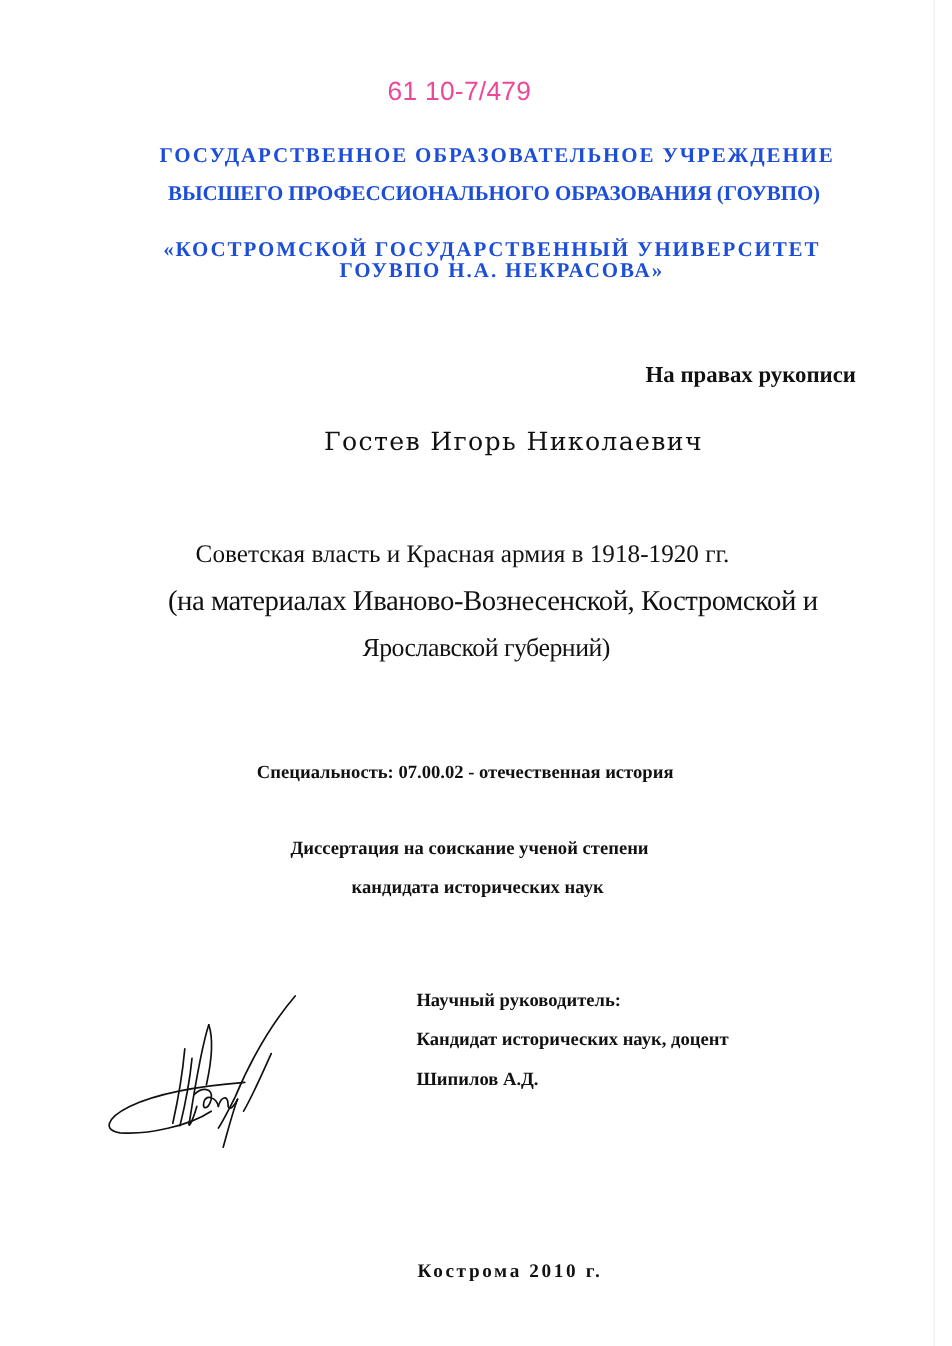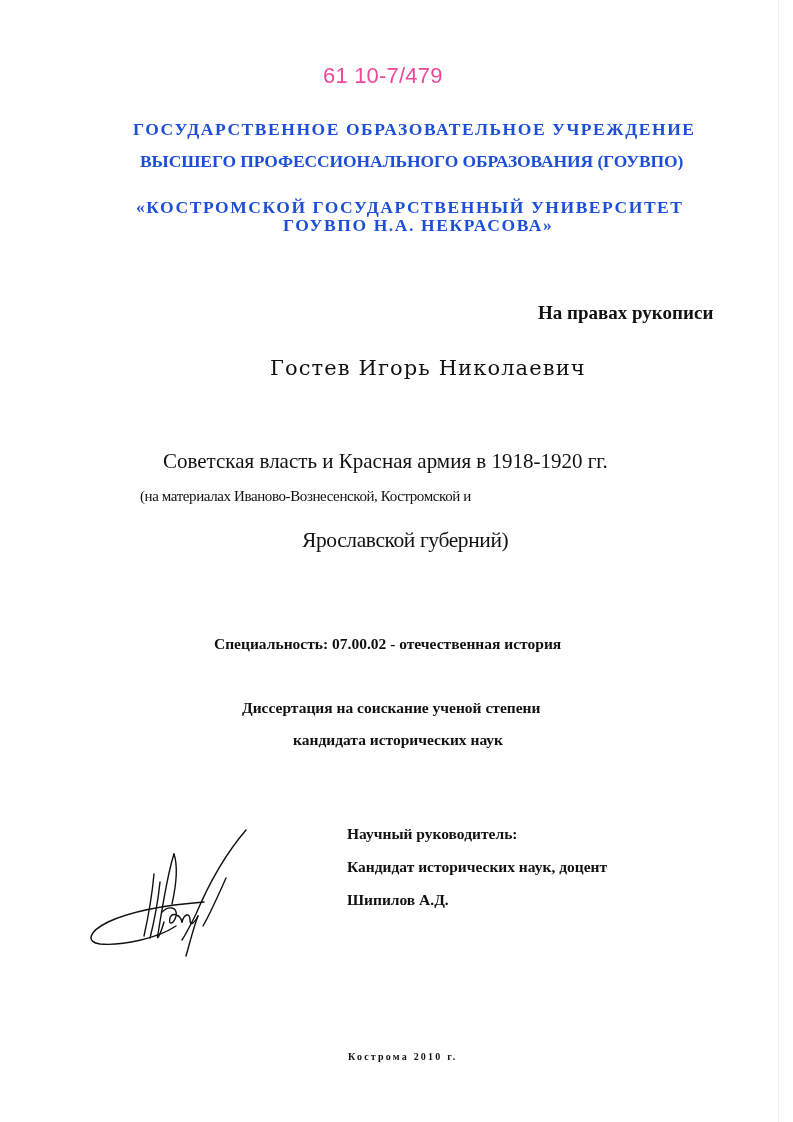--- a/index.html
+++ b/index.html
@@ -60,21 +60,21 @@
     }
     #title-main {
       left: 163px;
       top: 449px;
       font-weight: normal;
       font-size: 21px;
     }
     #title-sub-1 {
       left: 140px;
       top: 488px;
-      font-size: 15px;
+      font-size: 24px;
       letter-spacing: -0.4px;
     }
     #title-sub-2 {
       left: 302px;
       top: 528px;
       font-size: 21.5px;
       letter-spacing: -0.4px;
     }
     #specialty {
       left: 214px;
@@ -104,21 +104,21 @@
       margin-top: 34px;
     }
     #sup-1 { top: 791px; }
     #sup-2 { top: 824px; }
     #sup-3 { top: 857px; }
 
     #city-year {
       left: 348px;
       top: 1051px;
       font-weight: bold;
-      font-size: 10px;
+      font-size: 16px;
       letter-spacing: 2.2px;
     }
 
     #signature {
       position: absolute;
       left: 78px;
       top: 826px;
       width: 180px;
       height: 135px;
     }

